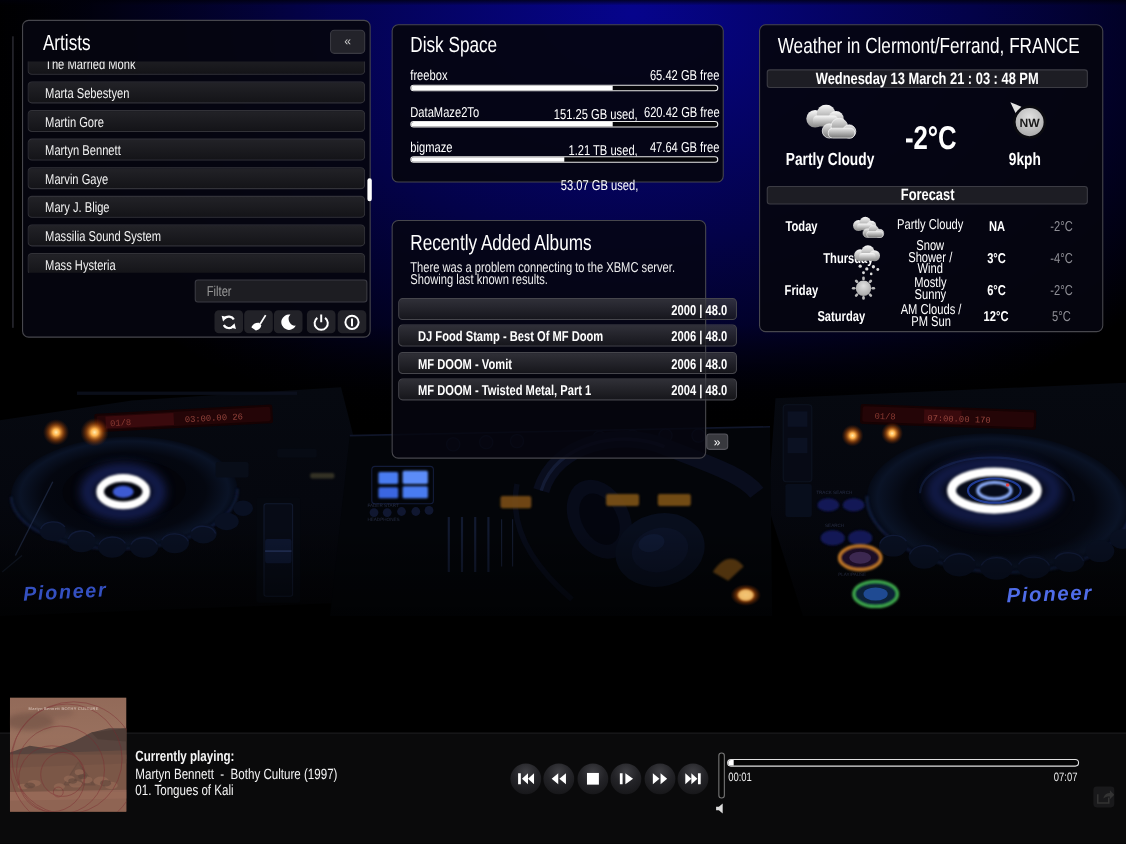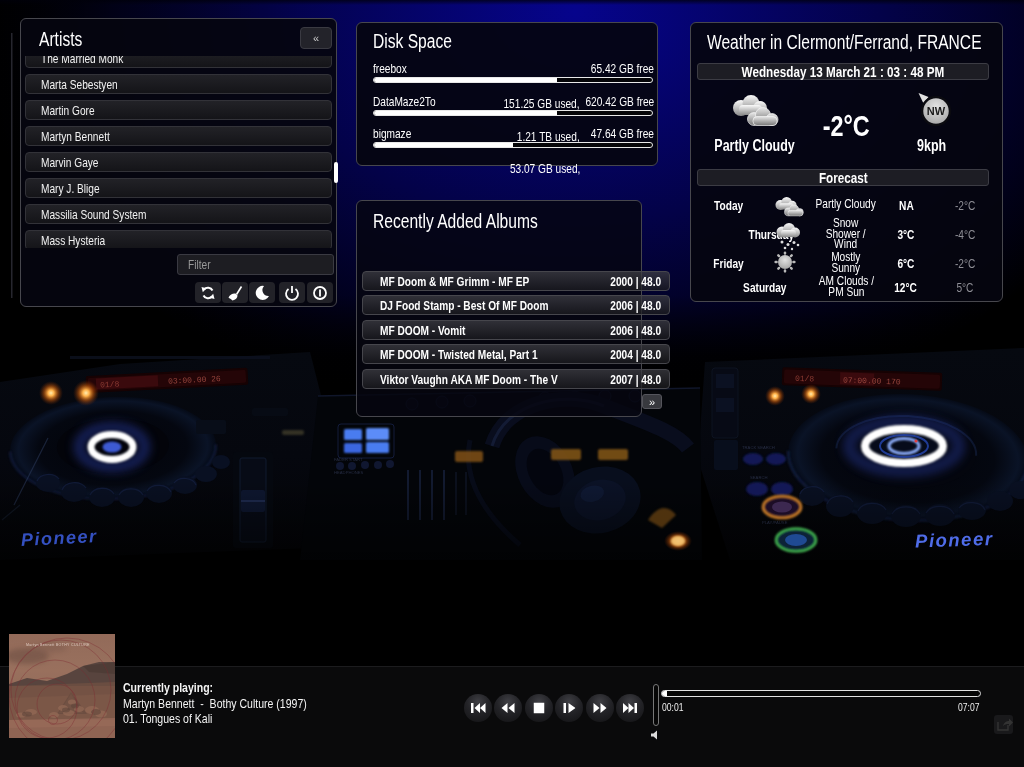--- a/index.html
+++ b/index.html
@@ -358,39 +358,35 @@
         <span class="uw"><span class="cr">53.07 GB used,</span></span>
         <span class="fw"><span class="cr">47.64 GB free</span></span>
     <div class="dbar">
           <div class="dfill" style="width:50%;"></div>
         </div>
       </div>
 </div>
 
 <div class="panel" id="recent">
   <div class="ptitle"><span class="cl">Recently Added Albums</span></div>
+  <div class="sub"><span class="cl">There was a problem connecting to the XBMC server.</span><br><span class="cl">Showing last known results.</span></div>
   <div class="ritem" style="top:70px;">
-        <span class="rl"><span class="cl">MF Doom &amp; MF Grimm - MF EP</span></span>
         <span class="rr"><span class="cr">2000 | 48.0</span></span>
       </div>
   <div class="ritem" style="top:94px;">
         <span class="rl"><span class="cl">DJ Food Stamp - Best Of MF Doom</span></span>
         <span class="rr"><span class="cr">2006 | 48.0</span></span>
       </div>
   <div class="ritem" style="top:119px;">
         <span class="rl"><span class="cl">MF DOOM - Vomit</span></span>
         <span class="rr"><span class="cr">2006 | 48.0</span></span>
       </div>
   <div class="ritem" style="top:143px;text-align:right;">
         <span class="rl"><span class="cl">MF DOOM - Twisted Metal, Part 1</span></span>
         <span class="rr"><span class="cr">2004 | 48.0</span></span>
-      </div>
-  <div class="ritem" style="top:168px;">
-        <span class="rl"><span class="cl">Viktor Vaughn AKA MF Doom - The V</span></span>
-        <span class="rr"><span class="cr">2007 | 48.0</span></span>
       </div>
   <div id="more">»</div>
 </div>
 
 <div class="panel" id="weather">
   <div class="ptitle"><span class="cl">Weather in Clermont/Ferrand, FRANCE</span></div>
   <div class="wbar" style="top:40px;"><span class="cc">Wednesday 13 March 21 : 03 : 48 PM</span></div>
   <svg id="bigcloud" style="position:absolute;left:38px;top:72px;" width="52" height="34" viewBox="0 0 52 34">
     <defs>
       <linearGradient id="cg1" x1="0" y1="0" x2="0" y2="1">

